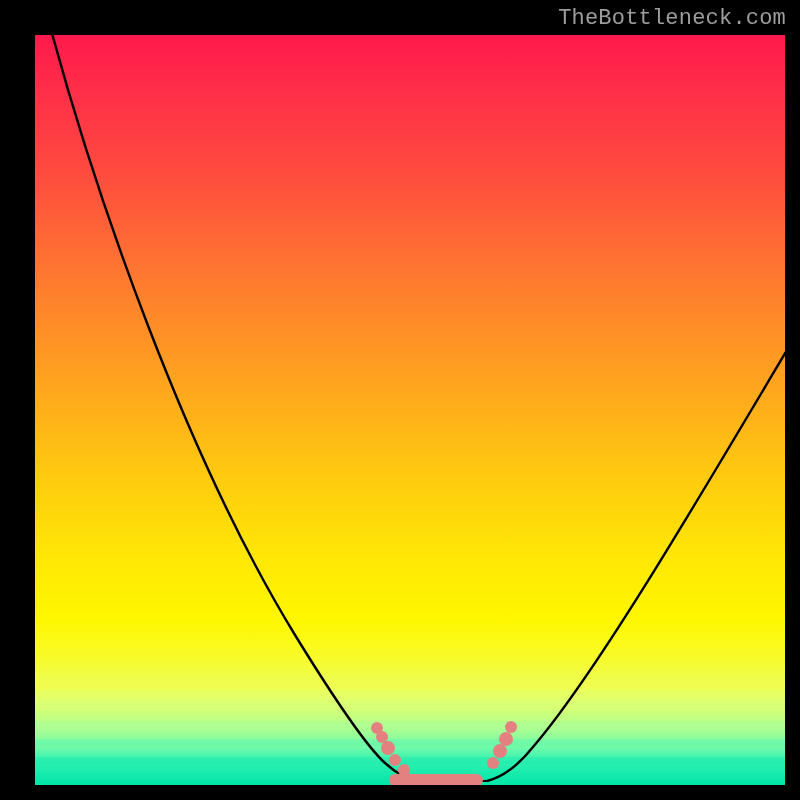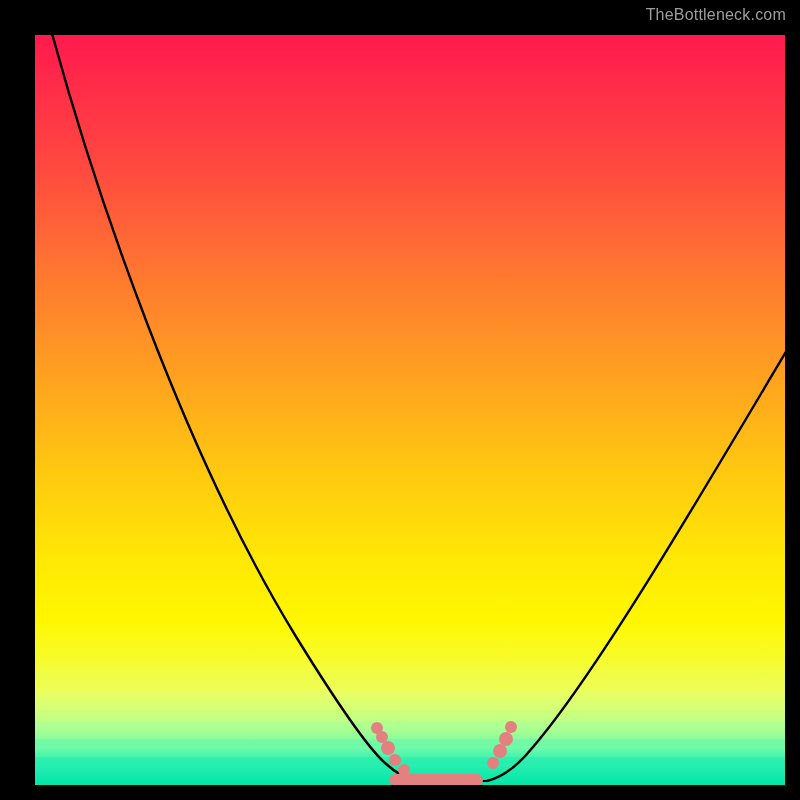--- a/index.html
+++ b/index.html
@@ -66,22 +66,22 @@
     position: absolute;
     left: 0;
     top: 0;
     width: 750px;
     height: 750px;
   }
   .watermark {
     position: absolute;
     top: 6px;
     right: 14px;
-    font-family: Liberation Sans, sans-serif;
-    font-size: 16px;
+    font-family: Liberation Mono, monospace;
+    font-size: 22px;
     color: #9d9d9d;
     letter-spacing: 0.2px;
     user-select: none;
   }
   
   .dot {
     position: absolute;
     border-radius: 50%;
     background: #e38181;
     width: 12px;

